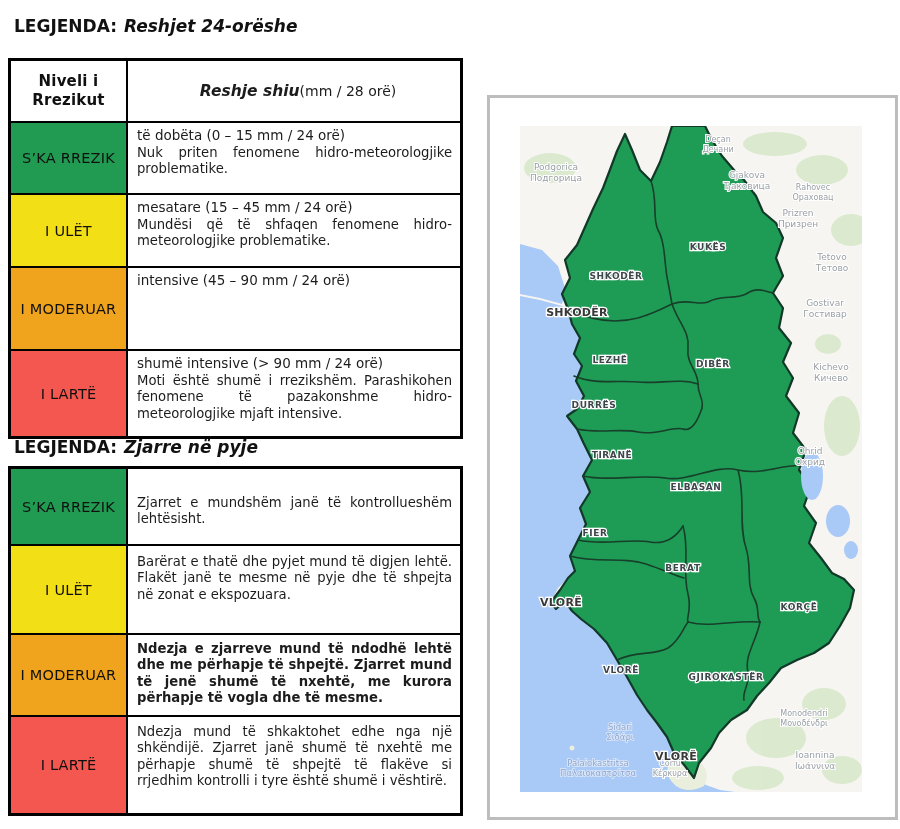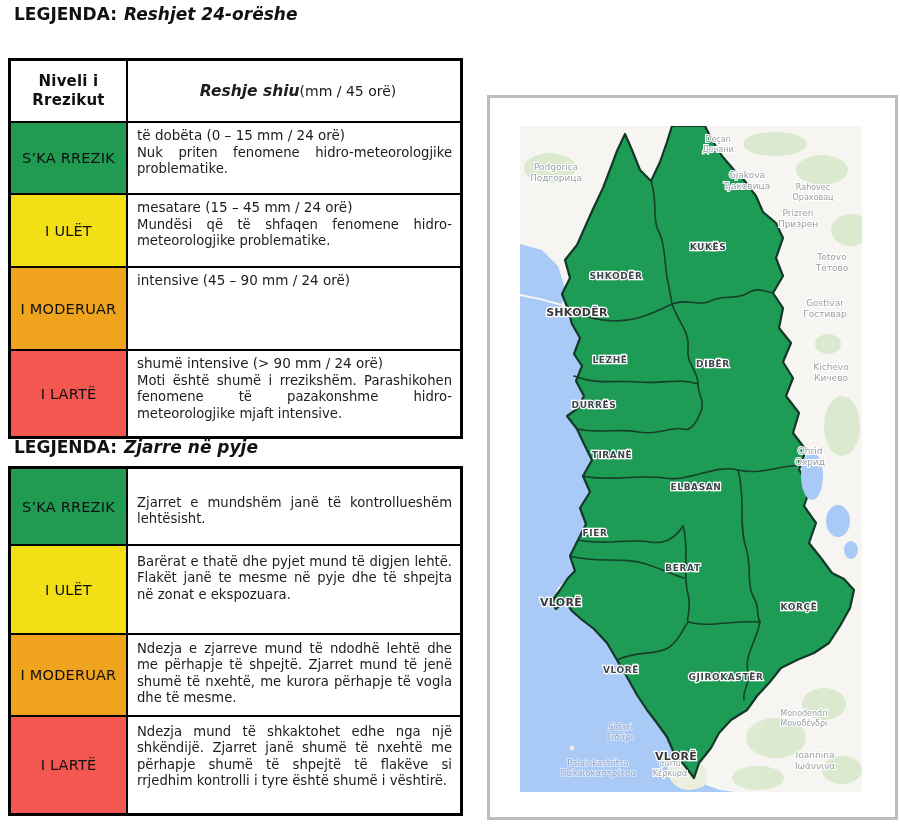--- a/index.html
+++ b/index.html
@@ -3,21 +3,21 @@
 <meta charset="utf-8">
 <style>
   html,body{margin:0;padding:0;}
   body{
     width:900px;height:829px;position:relative;background:#ffffff;
     font-family:"DejaVu Sans","Liberation Sans",sans-serif;color:#1c1c1c;
     overflow:hidden;
   }
   .title{position:absolute;left:14px;font-size:17px;font-weight:bold;color:#111;white-space:nowrap;}
   .title .tval{font-style:italic;margin-left:7px;}
-  #title-rain{top:4px;}
+  #title-rain{top:16px;}
   #title-fire{top:437px;}
 
   .tbl{position:absolute;left:8px;width:455px;border:3px solid #000;background:#fff;box-sizing:border-box;}
   #tbl-rain{top:58px;}
   #tbl-fire{top:466px;}
   .trow{display:flex;border-top:2px solid #000;box-sizing:border-box;}
   .trow:first-child{border-top:none;}
   .cell-level{
     flex:0 0 117px;width:117px;border-right:2.5px solid #000;box-sizing:border-box;
     display:flex;align-items:center;justify-content:center;text-align:center;
@@ -59,21 +59,21 @@
 <div class="tbl" id="tbl-rain">
   <div class="trow hdr h55">
     <div class="cell-level">
       <div>
         <div>Niveli i</div>
         <div>Rrezikut</div>
       </div>
     </div>
     <div class="cell-desc">
       <div class="h-main">Reshje shiu</div>
-      <div class="h-sub">(mm / 45 orë)</div>
+      <div class="h-sub">(mm / 28 orë)</div>
     </div>
   </div>
 
   <div class="trow h72">
     <div class="cell-level" style="background-color: rgb(33, 154, 82);">S’KA RREZIK</div>
     <div class="cell-desc">
       <div class="range">të dobëta (0 – 15 mm / 24 orë)</div>
       <p>Nuk priten fenomene hidro-meteorologjike problematike.</p>
     </div>
   </div>
@@ -114,21 +114,21 @@
     </div>
   </div>
   <div class="trow h89">
     <div class="cell-level" style="background-color: rgb(243, 223, 21);">I ULËT</div>
     <div class="cell-desc" style="padding-top:8px;">
       <p>Barërat e thatë dhe pyjet mund të digjen lehtë. Flakët janë te mesme në pyje dhe të shpejta në zonat e ekspozuara.</p>
     </div>
   </div>
   <div class="trow h82">
     <div class="cell-level" style="background-color: rgb(240, 164, 29);">I MODERUAR</div>
-    <div class="cell-desc" style="padding-top:6px;">
+    <div class="cell-desc" style="padding-top:6px;font-weight:bold;">
       <p>Ndezja e zjarreve mund të ndodhë lehtë dhe me përhapje të shpejtë. Zjarret mund të jenë shumë të nxehtë, me kurora përhapje të vogla dhe të mesme.</p>
     </div>
   </div>
   <div class="trow h98">
     <div class="cell-level" style="background-color: rgb(244, 87, 79);">I LARTË</div>
     <div class="cell-desc" style="padding-top:7px;">
       <p>Ndezja mund të shkaktohet edhe nga një shkëndijë. Zjarret janë shumë të nxehtë me përhapje shumë të shpejtë të flakëve si rrjedhim kontrolli i tyre është shumë i vështirë.</p>
     </div>
   </div>
 </div>

